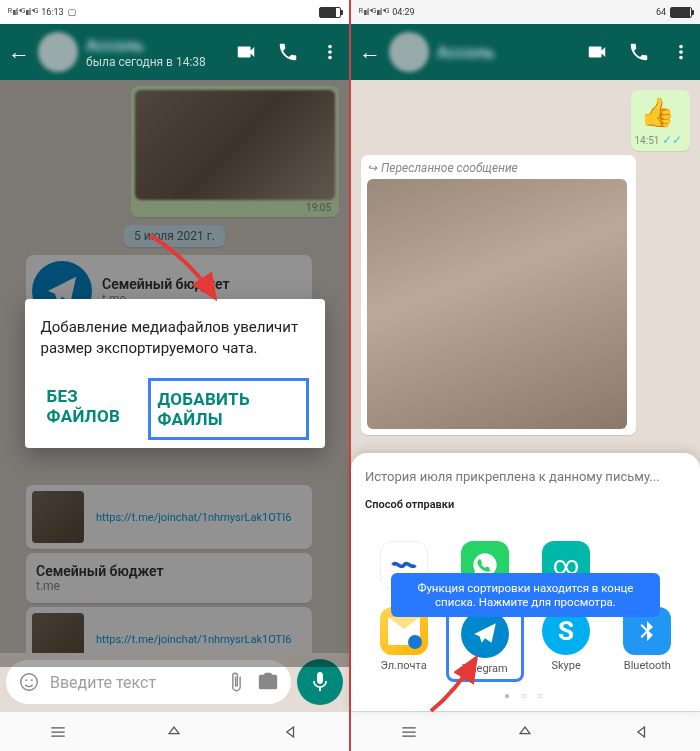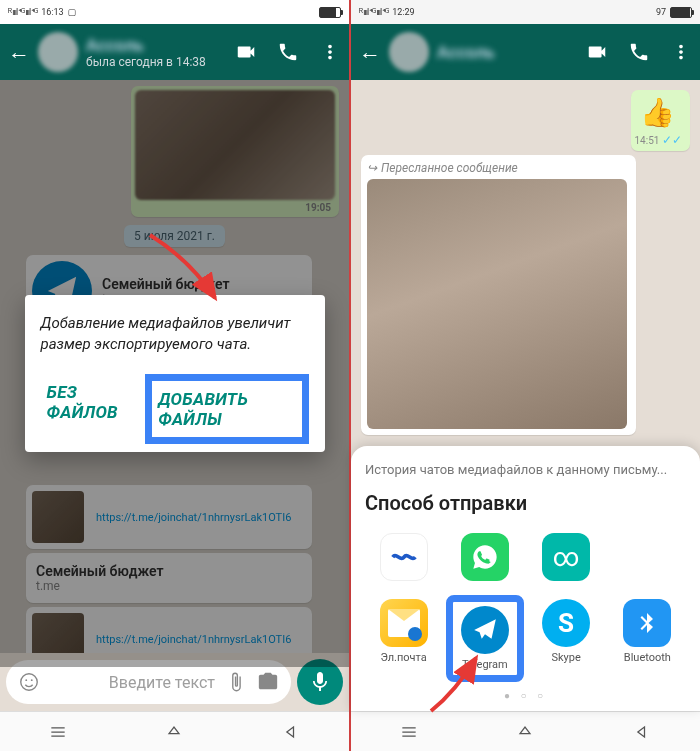--- a/index.html
+++ b/index.html
@@ -34,37 +34,37 @@
   .tg-circle svg { width:34px; height:34px; fill:#fff;}
   .link-card-text .title { font-weight:600; font-size:14px; color:#333;}
   .link-card-text .sub { font-size:12px; color:#888;}
   .link-text { color:#039be5; font-size:11px; word-break:break-all; padding:4px 2px;}
   .small-thumb { width:52px; height:52px; background:linear-gradient(135deg,#7a6a5a,#5a4a3a); border-radius:4px; flex:none;}
   .dialog-overlay { position: absolute; inset: 0; background: rgba(0,0,0,0.35); display:flex; align-items:center; justify-content:center; z-index:10;}
   .dialog { background: #fff; border-radius: 4px; width: 300px; padding: 18px 16px 8px 16px; box-shadow: 0 8px 24px rgba(0,0,0,0.3);}
   .dialog-text { font-size: 15px; color: #222; line-height: 1.35; margin-bottom: 20px;}
   .dialog-actions { display:flex; justify-content:space-between; }
   .dialog-btn { color:#00897b; font-weight:700; font-size:17px; padding:8px 6px; letter-spacing:0.3px;}
-  .highlight-red { border:7px solid #3b82f6; }
+  .highlight-red { border:3px solid #3b82f6; }
   .arrow { position:absolute; z-index:20; pointer-events:none;}
-  .input-bar { display:flex; align-items:center; padding:6px; gap:6px; background:#e5ddd5;text-align:right;}
+  .input-bar { display:flex; align-items:center; padding:6px; gap:6px; background:#e5ddd5;}
   .input-box { flex:1; background:#fff; border-radius:22px; height:44px; display:flex; align-items:center; padding:0 12px; gap:10px; color:#9e9e9e; font-size:16px;}
   .input-box svg { width:22px; height:22px; fill:#888;}
   .mic-btn { width:46px; height:46px; border-radius:50%; background:#00897b; display:flex; align-items:center; justify-content:center;}
   .mic-btn svg { width:24px; height:24px; fill:#fff;}
   .navbar { height:40px; background:#fafafa; display:flex; justify-content:space-around; align-items:center; border-top:1px solid #ddd;}
   .navbar svg { width:20px; height:20px; fill:none; stroke:#555; stroke-width:1.5;}
   
   .forwarded { font-style:italic; color:#888; font-size:12px; display:flex; align-items:center; gap:4px; padding-bottom:4px;}
   .big-photo { width:260px; height:250px; background:linear-gradient(160deg,#9a8a7a 0%,#baa898 40%,#8a7868 100%); border-radius:6px; position:relative; filter: blur(0.5px);}
   .thumbs-msg { font-size:28px; padding:2px 6px;}
   .ticks { color:#4fc3f7; font-size:12px;}
   .share-sheet { position:absolute; bottom:0; left:0; right:0; background:#fff; border-radius:16px 16px 0 0; padding:16px 14px 8px; box-shadow:0 -2px 12px rgba(0,0,0,0.15); z-index:5;}
   .share-title1 { color:#777; font-size:13px; margin-bottom:14px;}
-  .share-title2 { font-weight:600; font-size:20px; color:#222; margin-bottom:14px;}
+  .share-title2 { font-weight:600; font-size:11px; color:#222; margin-bottom:26px;}
   .share-grid { display:grid; grid-template-columns:repeat(4,1fr); gap:6px 4px;}
   .share-item { display:flex; flex-direction:column; align-items:center; gap:4px; font-size:11px; color:#555; padding:4px; border-radius:8px;}
   .share-icon { width:48px; height:48px; border-radius:12px; display:flex; align-items:center; justify-content:center;}
   .tooltip { position:absolute; background:#2979ff; color:#fff; font-size:11.5px; padding:8px 10px; border-radius:6px; text-align:center; z-index:6;}
   .dots { text-align:center; padding:8px 0 2px; color:#bbb; font-size:10px; letter-spacing:4px;}
 </style>
 </head>
 <body>
 
 <div class="phone left">
@@ -93,21 +93,21 @@
         </svg>
       <svg viewBox="0 0 24 24">
           <path d="M6.62 10.79c1.44 2.83 3.76 5.14 6.59 6.59l2.2-2.2c.27-.27.67-.36 1.02-.24 1.12.37 2.33.57 3.57.57.55 0 1 .45 1 1V20c0 .55-.45 1-1 1-9.39 0-17-7.61-17-17 0-.55.45-1 1-1h3.5c.55 0 1 .45 1 1 0 1.25.2 2.45.57 3.57.11.35.03.74-.25 1.02l-2.2 2.2z"></path>
         </svg>
       <svg viewBox="0 0 24 24">
           <path d="M12 8c1.1 0 2-.9 2-2s-.9-2-2-2-2 .9-2 2 .9 2 2 2zm0 2c-1.1 0-2 .9-2 2s.9 2 2 2 2-.9 2-2-.9-2-2-2zm0 6c-1.1 0-2 .9-2 2s.9 2 2 2 2-.9 2-2-.9-2-2-2z"></path>
         </svg>
     </div>
   </div>
   <div class="chat">
-    <div class="msg-out" style="margin-top:0;font-weight:bold;">
+    <div class="msg-out" style="margin-top:0;">
       <div class="thumb"></div>
       <div class="msg-time">19:05</div>
     </div>
     <div class="date-chip">5 июля 2021 г.</div>
     <div class="msg-in" style="margin-left:20px;">
       <div class="link-card">
         <div class="tg-circle">
             <svg viewBox="0 0 24 24">
               <path d="M2 12l5 2 2 6 3-4 6 4 4-18z"></path>
             </svg>
@@ -139,21 +139,21 @@
       <div class="link-card">
         <div class="small-thumb"></div>
         <div class="link-card-text" style="flex:1;">
           <div class="link-text">https://t.me/joinchat/1nhrnysrLak1OTI6</div>
         </div>
       </div>
 
     </div>
   </div>
 
-  <div class="dialog-overlay" style="top:80px; bottom:84px;font-style:italic;">
+  <div class="dialog-overlay" style="top:80px; bottom:84px;">
     <div class="dialog">
       <div class="dialog-text">Добавление медиафайлов увеличит размер экспортируемого чата.</div>
       <div class="dialog-actions">
         <div class="dialog-btn">БЕЗ ФАЙЛОВ</div>
         <div class="dialog-btn highlight-red">ДОБАВИТЬ ФАЙЛЫ</div>
       </div>
     </div>
     <svg class="arrow" style="left:140px; top:150px;" width="90" height="80" viewBox="0 0 90 80">
       <defs>
           <marker id="ah1" markerWidth="8" markerHeight="8" refX="6" refY="3" orient="auto">
@@ -198,24 +198,24 @@
       </svg>
   </div>
 </div>
 
 <div class="sep"></div>
 
 <div class="phone right">
   <div class="statusbar">
     <div class="status-left">
         <span class="sig">ᴿ ıııl ⁴ᴳ ıııl ⁴ᴳ</span>
-        <span>12:29</span>
+        <span>04:29</span>
       </div>
     <div class="status-right">
-        <span style="font-size:9px;">97</span>
+        <span style="font-size:9px;">64</span>
         <div class="battery">
           <div class="battery-fill" style="width:95%"></div>
         </div>
       </div>
   </div>
   <div class="header">
     <span class="back">←</span>
     <div class="avatar"></div>
     <div class="contact-info">
       <div class="contact-name">Ассоль</div>
@@ -240,21 +240,21 @@
     <div class="msg-in" style="width:275px;">
       <div class="forwarded">
           <span>↪</span>
           <span>Пересланное сообщение</span>
         </div>
       <div class="big-photo"></div>
     </div>
   </div>
 
   <div class="share-sheet" style="bottom:40px;">
-    <div class="share-title1">История чатов медиафайлов к данному письму...</div>
+    <div class="share-title1">История июля прикреплена к данному письму...</div>
     <div class="share-title2">Способ отправки</div>
     <div class="share-grid">
       <div class="share-item">
           <div class="share-icon" style="background:#fff;border:1px solid #eee;">
             <svg width="30" height="30" viewBox="0 0 24 24">
               <path d="M3 12c3-4 6 4 9 0s6 4 9 0" stroke="#1e5ac8" stroke-width="3" fill="none"></path>
             </svg>
           </div>
           <span></span>
         </div>
@@ -296,20 +296,21 @@
         </div>
       <div class="share-item">
           <div class="share-icon" style="background:#2196f3;border-radius:12px;">
             <svg width="24" height="24" viewBox="0 0 24 24" fill="#fff">
               <path d="M12 2v8L7 5l-1.5 1.5L11 12l-5.5 5.5L7 19l5-5v8l6-6-4.5-4L18 8l-6-6z"></path>
             </svg>
           </div>
           <span>Bluetooth</span>
         </div>
     </div>
+    <div class="tooltip" style="left:40px; right:40px; top:120px;">Функция сортировки находится в конце списка. Нажмите для просмотра.</div>
     <svg class="arrow" style="left:70px; bottom:-5px;" width="80" height="70" viewBox="0 0 80 70">
       <defs>
           <marker id="ah2" markerWidth="8" markerHeight="8" refX="6" refY="3" orient="auto">
             <path d="M0,0 L7,3 L0,6 z" fill="#e53935"></path>
           </marker>
         </defs>
       <path d="M10,65 Q35,45 55,12" stroke="#e53935" stroke-width="4" fill="none" marker-end="url(#ah2)"></path>
     </svg>
     <div class="dots">● ○ ○</div>
   </div>

